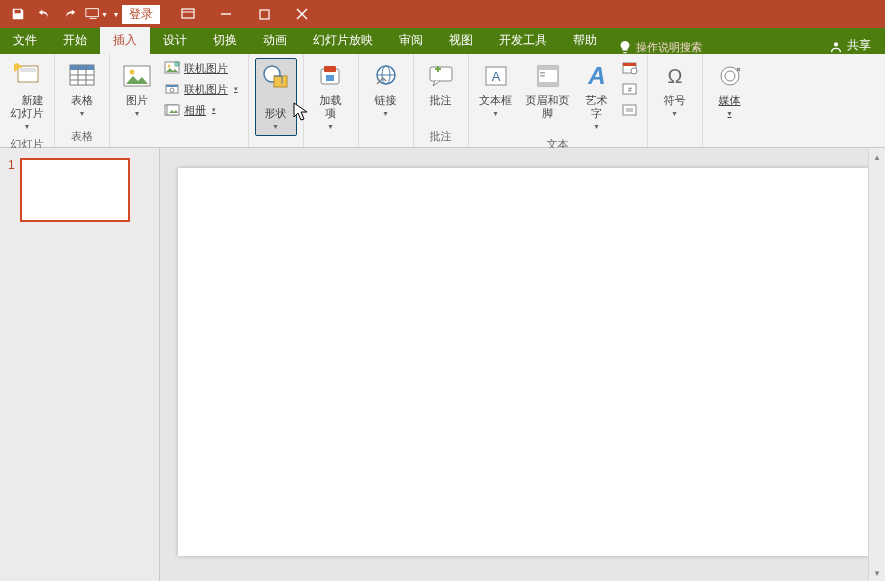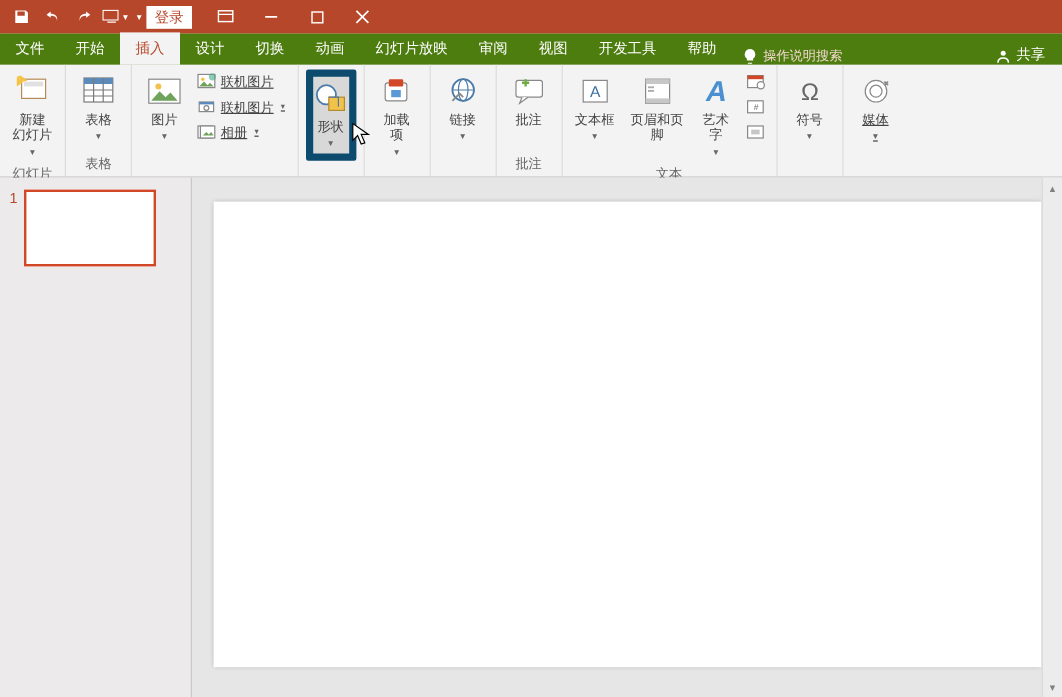--- a/index.html
+++ b/index.html
@@ -26,21 +26,21 @@
 .tell-me input { background:transparent; border:none; color:#fff; font-size:11px; width:90px; outline:none; }
 .tell-me input::placeholder { color:#f4d9d1; }
 .share { display:flex; align-items:flex-end; gap:4px; padding:0 14px; cursor:pointer; }
 
 
 .ribbon { height:94px; background:#f3f3f3; border-bottom:1px solid #c9c9c9; display:flex; }
 .group { display:flex; flex-direction:column; align-items:center; border-right:1px solid #dcdcdc; padding:2px 6px 0 6px; }
 .group-body { flex:1; display:flex; align-items:flex-start; gap:2px; padding-top:2px; }
 .group-label { font-size:11px; color:#666; padding:2px 0 3px 0; text-align:center; width:100%; }
 .big-btn { display:flex; flex-direction:column; align-items:center; justify-content:flex-start; width:42px; padding:2px 2px; cursor:pointer; border-radius:2px; }
-.big-btn.active { background:#d8d8d8; border:6px solid #0c4a6e; }
+.big-btn.active { background:#d8d8d8; border:1px solid #0c4a6e;gap:12px; }
 .big-btn .ico { width:32px; height:32px; display:flex; align-items:center; justify-content:center; }
 .big-btn .lbl { font-size:11px; text-align:center; line-height:13px; margin-top:2px; display:flex; flex-direction:column; align-items:center; }
 .chev { font-size:8px; color:#666; }
 .small-list { display:flex; flex-direction:column; gap:1px;text-decoration:underline; }
 .small-btn { display:flex; align-items:center; gap:4px; padding:1px 4px; cursor:pointer; font-size:11px; height:20px; }
 .small-btn .sico { width:16px; height:16px; display:flex; align-items:center; justify-content:center; }
 .small-chev { font-size:7px; color:#666; margin-left:2px; }
 .tiny-row { display:flex; gap:2px; }
 .tiny-btn { width:22px; height:20px; display:flex; align-items:center; justify-content:center; cursor:pointer; }
 .wa-btn { width:36px; }
@@ -153,21 +153,21 @@
       <div class="big-btn">
         <div class="ico">
           <svg width="30" height="28" viewBox="0 0 30 28">
               <rect x="6" y="4" width="20" height="16" fill="#fff" stroke="#b38b54"></rect>
               <rect x="8" y="6" width="16" height="4" fill="#e0e0e0"></rect>
               <path d="M2 2l6 4-6 4z" fill="#f6c244"></path>
               <path d="M2 2l3-1 6 4-3 1z" fill="#f6c244"></path>
             </svg>
         </div>
         <div class="lbl">
-            <span style="white-space:pre-line;">新建
+            <span style="white-space:pre-line;text-align:right;">新建
 幻灯片</span>
             <span class="chev">▾</span>
           </div>
       </div>
     </div>
     <div class="group-label">幻灯片</div>
   </div>
 
   <div class="group">
     <div class="group-body">

